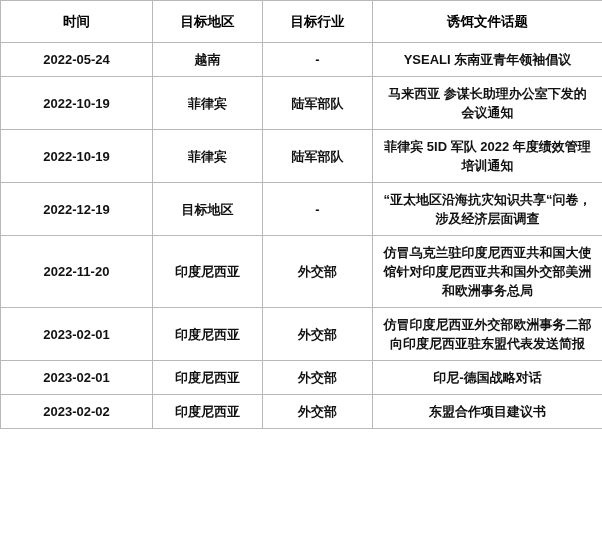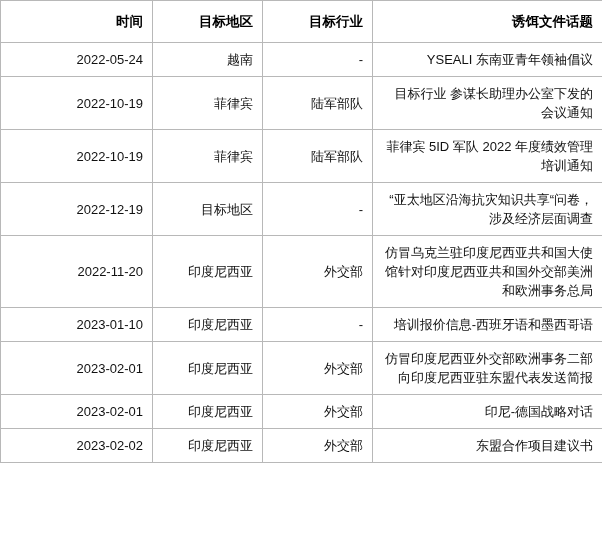--- a/index.html
+++ b/index.html
@@ -24,32 +24,32 @@
   table.data-table col.c2 { width: 110px; }
   table.data-table col.c3 { width: 230px; }
 
   table.data-table th,
   table.data-table td {
     border: 1px solid #b8b8b8;
     vertical-align: middle;
     padding: 7px 9px 7px 9px;
     font-size: 13px;
     line-height: 19px;
-    text-align: right;
+    text-align: center;
   }
   table.data-table thead th {
     font-weight: bold;
     font-size: 13.5px;
     padding-top: 11px;
     padding-bottom: 11px;
     color: #000000;
     background: #ffffff;
   }
   table.data-table tbody td {
-    font-weight: normal;
+    font-weight: bold;
     color: #111111;
   }
   table.data-table tbody td.col-date {
     white-space: nowrap;
   }
 </style>
 </head>
 <body>
 
 <table class="data-table">
@@ -71,45 +71,39 @@
     <tr>
       <td class="col-date">2022-05-24</td>
       <td>越南</td>
       <td>-</td>
       <td>YSEALI 东南亚青年领袖倡议</td>
     </tr>
     <tr>
       <td class="col-date">2022-10-19</td>
       <td>菲律宾</td>
       <td>陆军部队</td>
-      <td>目标行业 参谋长助理办公室下发的会议通知</td>
+      <td>马来西亚 参谋长助理办公室下发的会议通知</td>
     </tr>
     <tr>
       <td class="col-date">2022-10-19</td>
       <td>菲律宾</td>
       <td>陆军部队</td>
       <td>菲律宾 5ID 军队 2022 年度绩效管理培训通知</td>
     </tr>
     <tr>
       <td class="col-date">2022-12-19</td>
       <td>目标地区</td>
       <td>-</td>
       <td>“亚太地区沿海抗灾知识共享“问卷，涉及经济层面调查</td>
     </tr>
     <tr>
       <td class="col-date">2022-11-20</td>
       <td>印度尼西亚</td>
       <td>外交部</td>
       <td>仿冒乌克兰驻印度尼西亚共和国大使馆针对印度尼西亚共和国外交部美洲和欧洲事务总局</td>
-    </tr>
-    <tr>
-      <td class="col-date">2023-01-10</td>
-      <td>印度尼西亚</td>
-      <td>-</td>
-      <td>培训报价信息-西班牙语和墨西哥语</td>
     </tr>
     <tr>
       <td class="col-date">2023-02-01</td>
       <td>印度尼西亚</td>
       <td>外交部</td>
       <td>仿冒印度尼西亚外交部欧洲事务二部向印度尼西亚驻东盟代表发送简报</td>
     </tr>
     <tr>
       <td class="col-date">2023-02-01</td>
       <td>印度尼西亚</td>

